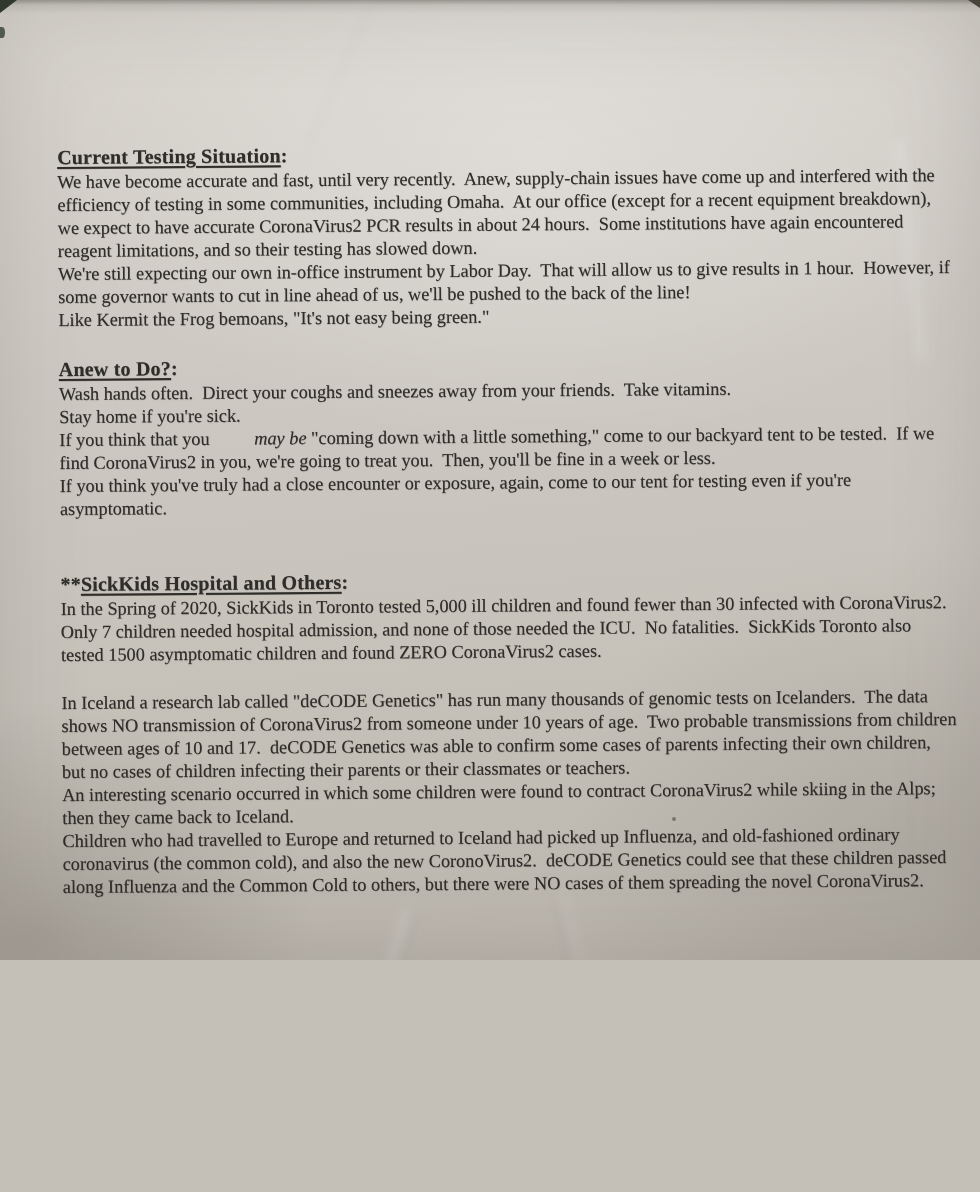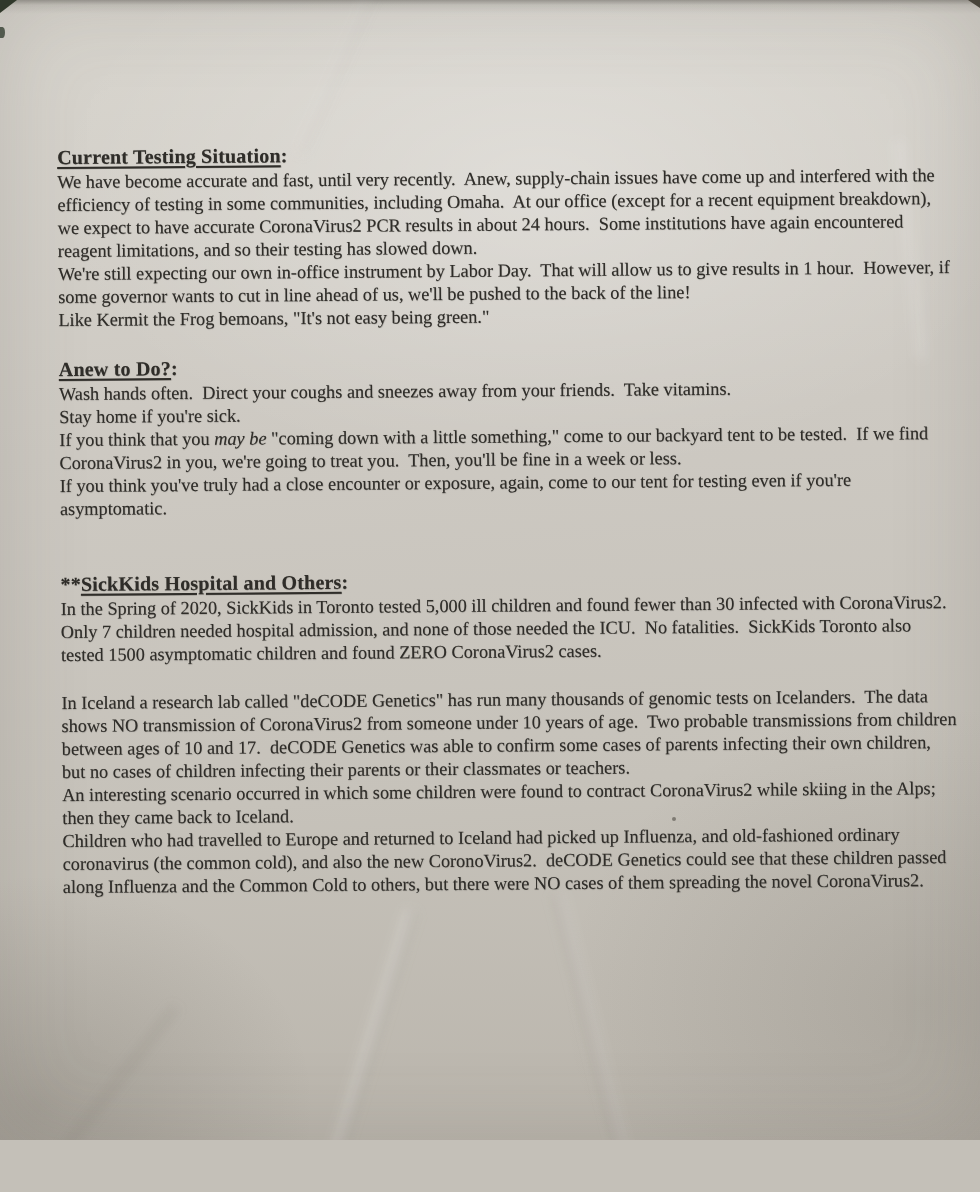--- a/index.html
+++ b/index.html
@@ -9,21 +9,21 @@
     --ink: #2f2d29;
     --corner-dark: #2c3628;
   }
   html, body { margin: 0; padding: 0; }
   body {
     width: 980px; height: 1192px; overflow: hidden;
     background: #c4c0b8;
     font-family: "Liberation Serif", serif;
   }
   .photo {
-    position: relative; width: 980px; height: 1140px; overflow: hidden;
+    position: relative; width: 980px; height: 960px; overflow: hidden;
     background:
       radial-gradient(ellipse 700px 420px at 55% 16%, rgba(255,255,255,0.28), rgba(255,255,255,0) 70%),
       radial-gradient(ellipse 600px 500px at 94% 88%, rgba(72,67,58,0.14), rgba(72,67,58,0) 60%),
       radial-gradient(ellipse 500px 420px at 4% 97%, rgba(72,67,58,0.20), rgba(72,67,58,0) 55%),
       linear-gradient(176deg, var(--paper-light) 0%, var(--paper-mid) 38%, #c6c2ba 68%, var(--paper-dark) 100%);
   }
   .photo::before {
     content: ""; position: absolute; inset: 0; pointer-events: none;
     background: linear-gradient(180deg, rgba(58,56,50,0.38) 0px, rgba(58,56,50,0.10) 5px, rgba(58,56,50,0) 14px);
   }
@@ -60,21 +60,21 @@
     text-shadow: 0.3px 0.4px 0.7px rgba(47,45,41,0.5);
   }
   section { margin: 0; }
   .sec-what { margin-top: 26px; }
   .sec-sickkids { margin-top: 52px; }
   .hd { margin: 0 0 2px 0; font-size: 20px; font-weight: bold; letter-spacing: 0.2px; }
   .hd .u { text-decoration: underline; text-decoration-thickness: 2px; text-underline-offset: 3px; }
   .hd .pfx { text-decoration: none; }
   p { margin: 0; white-space: pre-wrap; }
   p.gap-top { margin-top: 25px; }
-  em { font-style: italic; }
+  em { font-style: italic; margin-left: 40px; }
 </style>
 </head>
 <body>
 
 <div class="photo">
 
   <div class="crease c1"></div>
   <div class="crease c2"></div>
   <div class="crease c3"></div>
   <div class="crease c4"></div>

